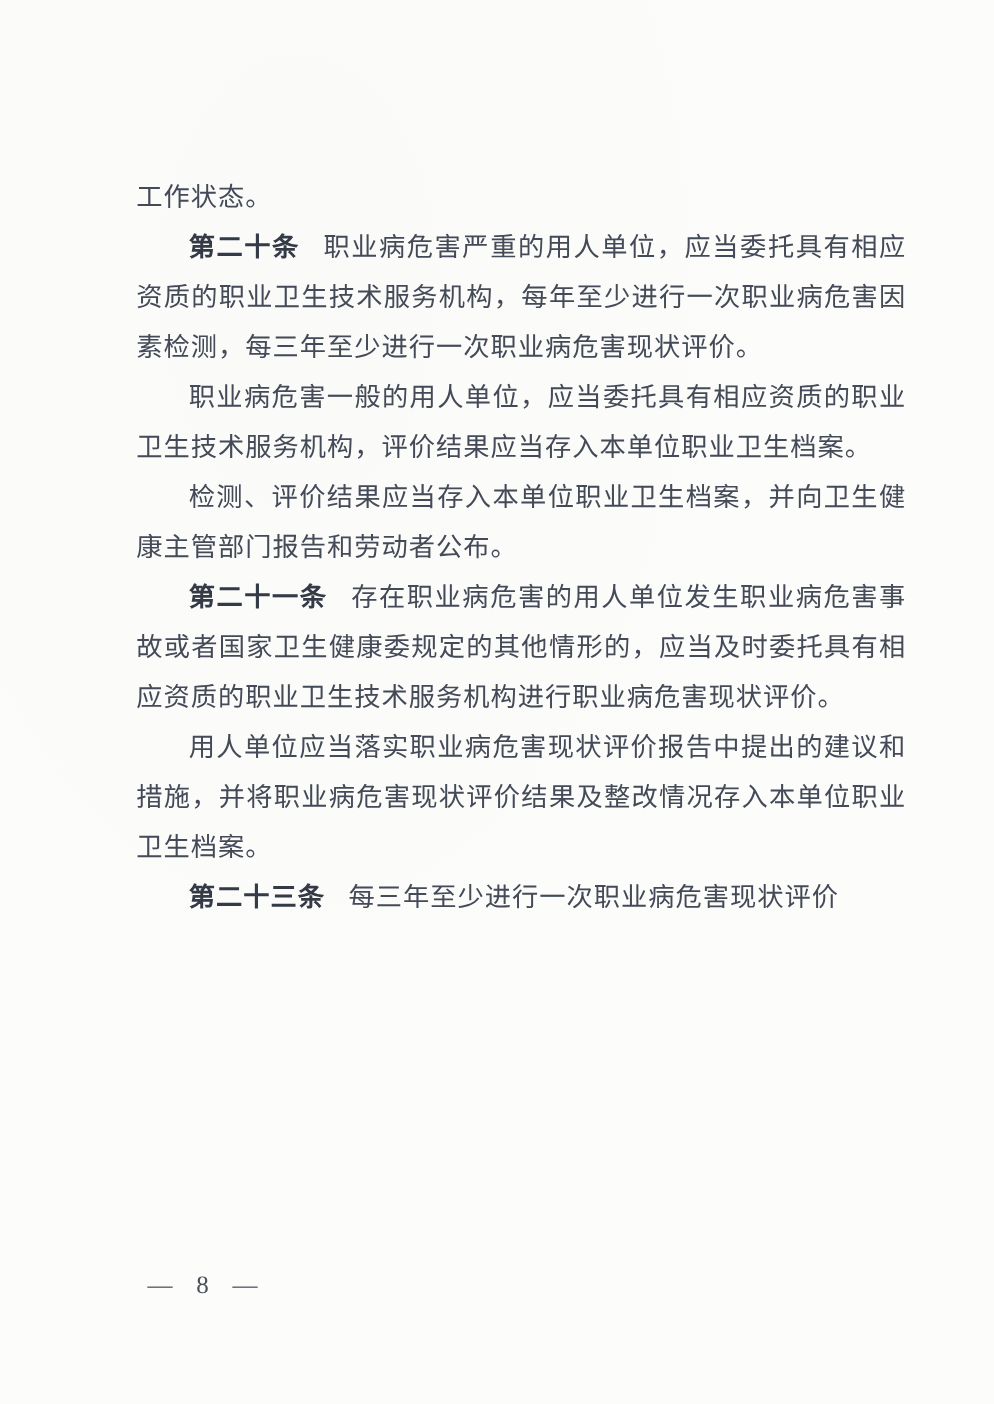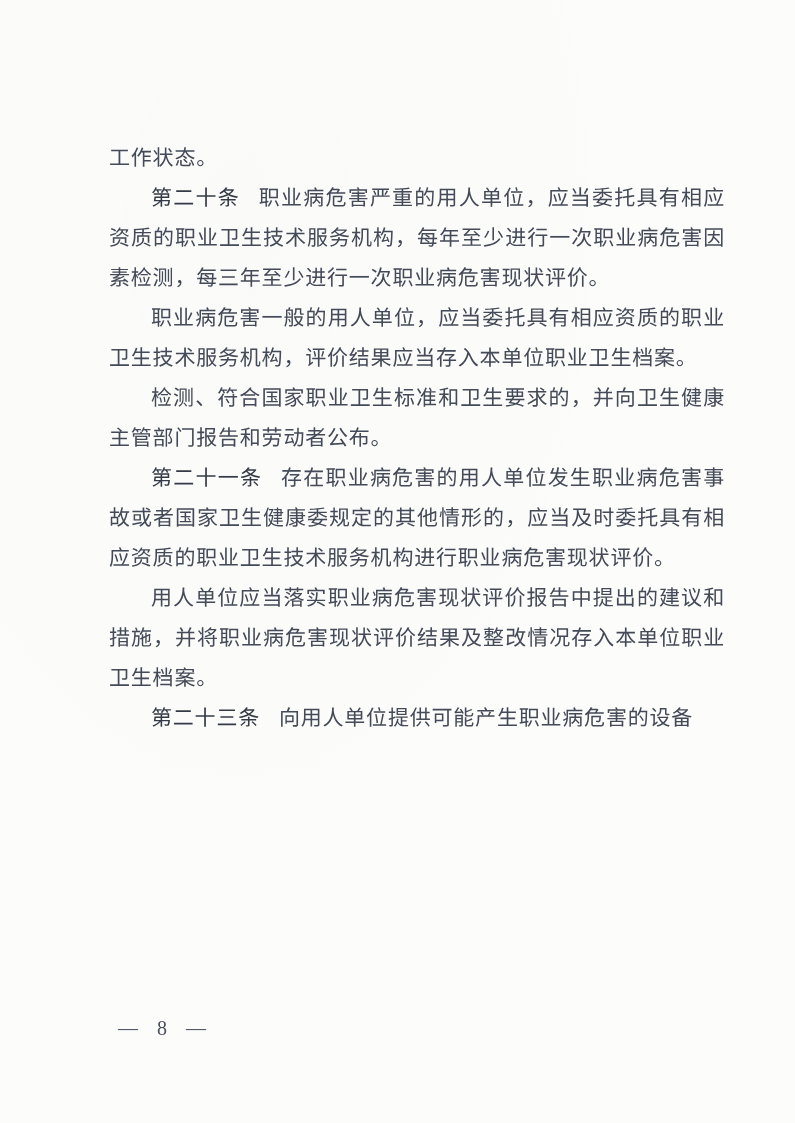--- a/index.html
+++ b/index.html
@@ -31,21 +31,21 @@
     text-justify: inter-character;
   }
   .para {
     margin: 0;
     text-indent: 2em;
   }
   .para.cont {
     text-indent: 0;
   }
   .art-heading {
-    font-weight: normal;
+    font-weight: bold;
     color: #343a46;
     margin-right: 0.9em;
   }
   .page-footer {
     position: absolute;
     left: 118px;
     top: 1016px;
     font-size: 20px;
     line-height: 24px;
     color: #4a505c;
@@ -59,26 +59,26 @@
 <div class="page">
 
   <div class="doc-body">
 
     <p class="para cont"><span>工作状态。</span></p>
 
     <p class="para"><span class="art-heading">第二十条</span><span>职业病危害严重的用人单位，应当委托具有相应资质的职业卫生技术服务机构，每年至少进行一次职业病危害因素检测，每三年至少进行一次职业病危害现状评价。</span></p>
 
     <p class="para"><span>职业病危害一般的用人单位，应当委托具有相应资质的职业卫生技术服务机构，评价结果应当存入本单位职业卫生档案。</span></p>
 
-    <p class="para"><span>检测、符合国家职业卫生标准和卫生要求的，并向卫生健康主管部门报告和劳动者公布。</span></p>
+    <p class="para"><span>检测、评价结果应当存入本单位职业卫生档案，并向卫生健康主管部门报告和劳动者公布。</span></p>
 
     <p class="para"><span class="art-heading">第二十一条</span><span>存在职业病危害的用人单位发生职业病危害事故或者国家卫生健康委规定的其他情形的，应当及时委托具有相应资质的职业卫生技术服务机构进行职业病危害现状评价。</span></p>
 
     <p class="para"><span>用人单位应当落实职业病危害现状评价报告中提出的建议和措施，并将职业病危害现状评价结果及整改情况存入本单位职业卫生档案。</span></p>
 
 
-    <p class="para"><span class="art-heading">第二十三条</span><span>向用人单位提供可能产生职业病危害的设备</span></p>
+    <p class="para"><span class="art-heading">第二十三条</span><span>每三年至少进行一次职业病危害现状评价</span></p>
 
   </div>
 
   <div class="page-footer">— 8 —</div>
 
 </div>
 
 </body></html>

